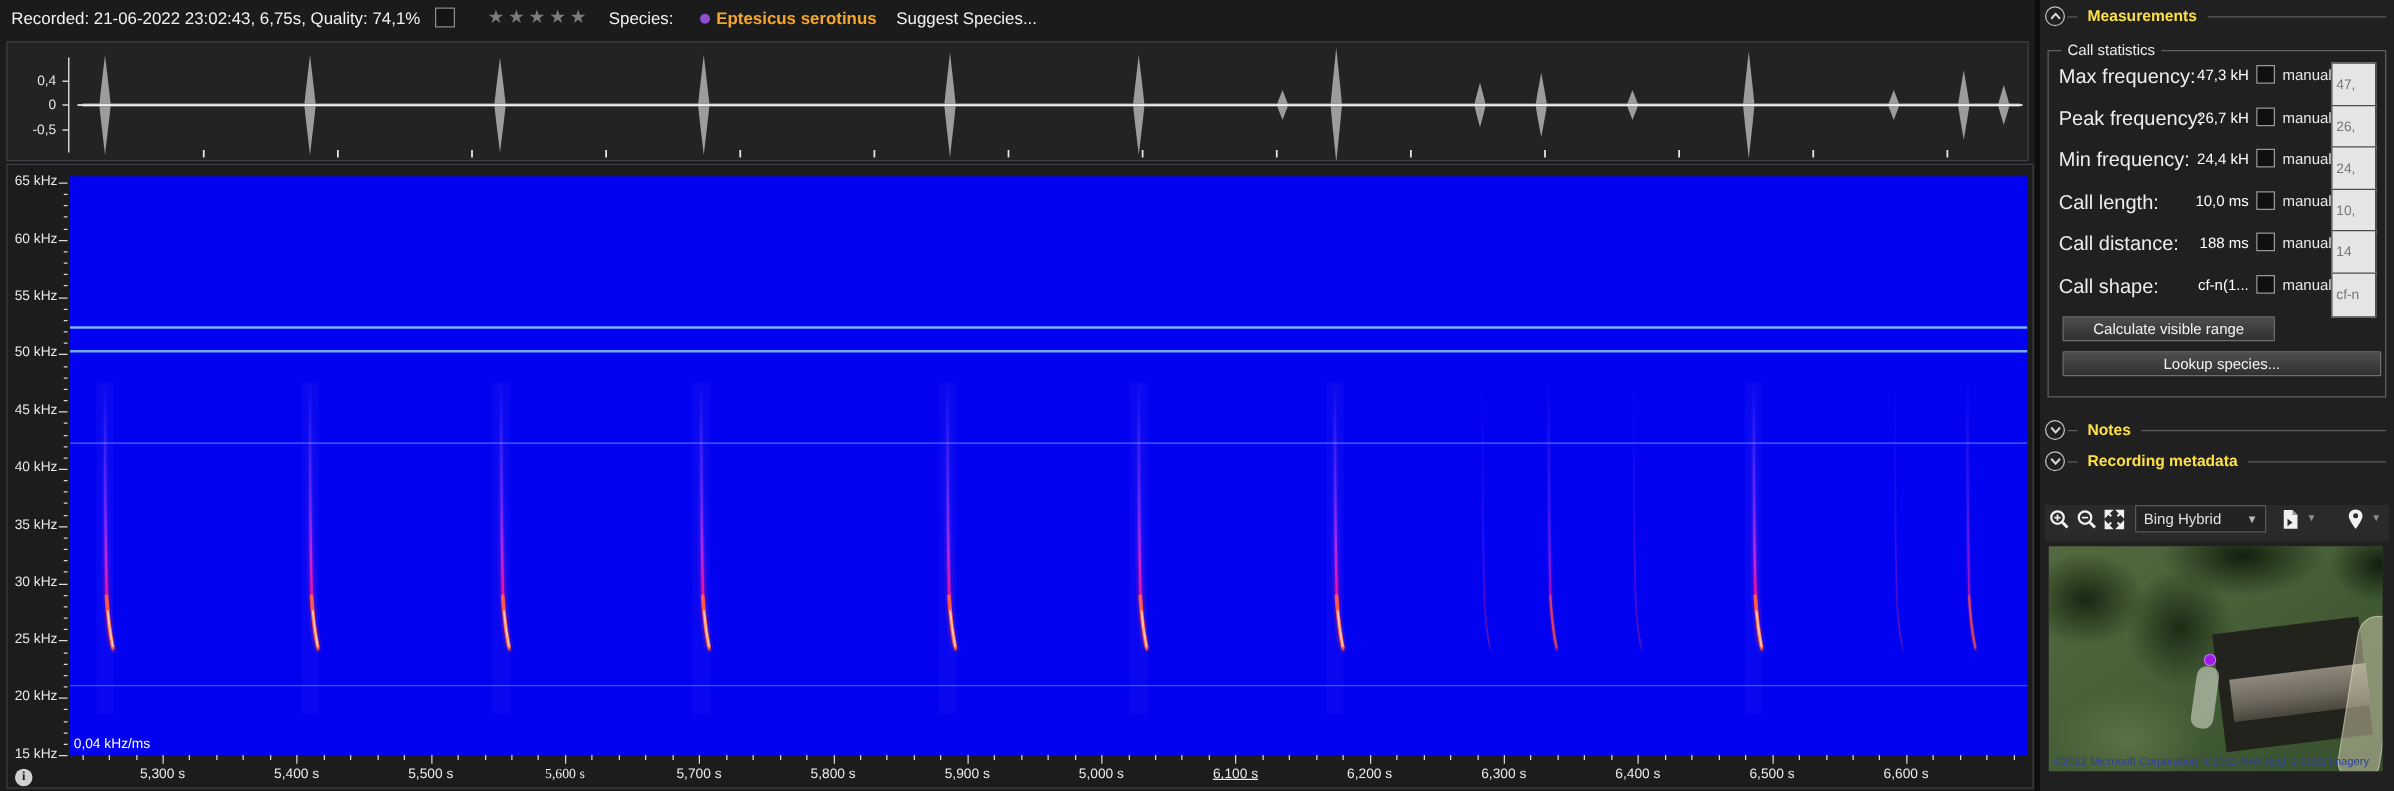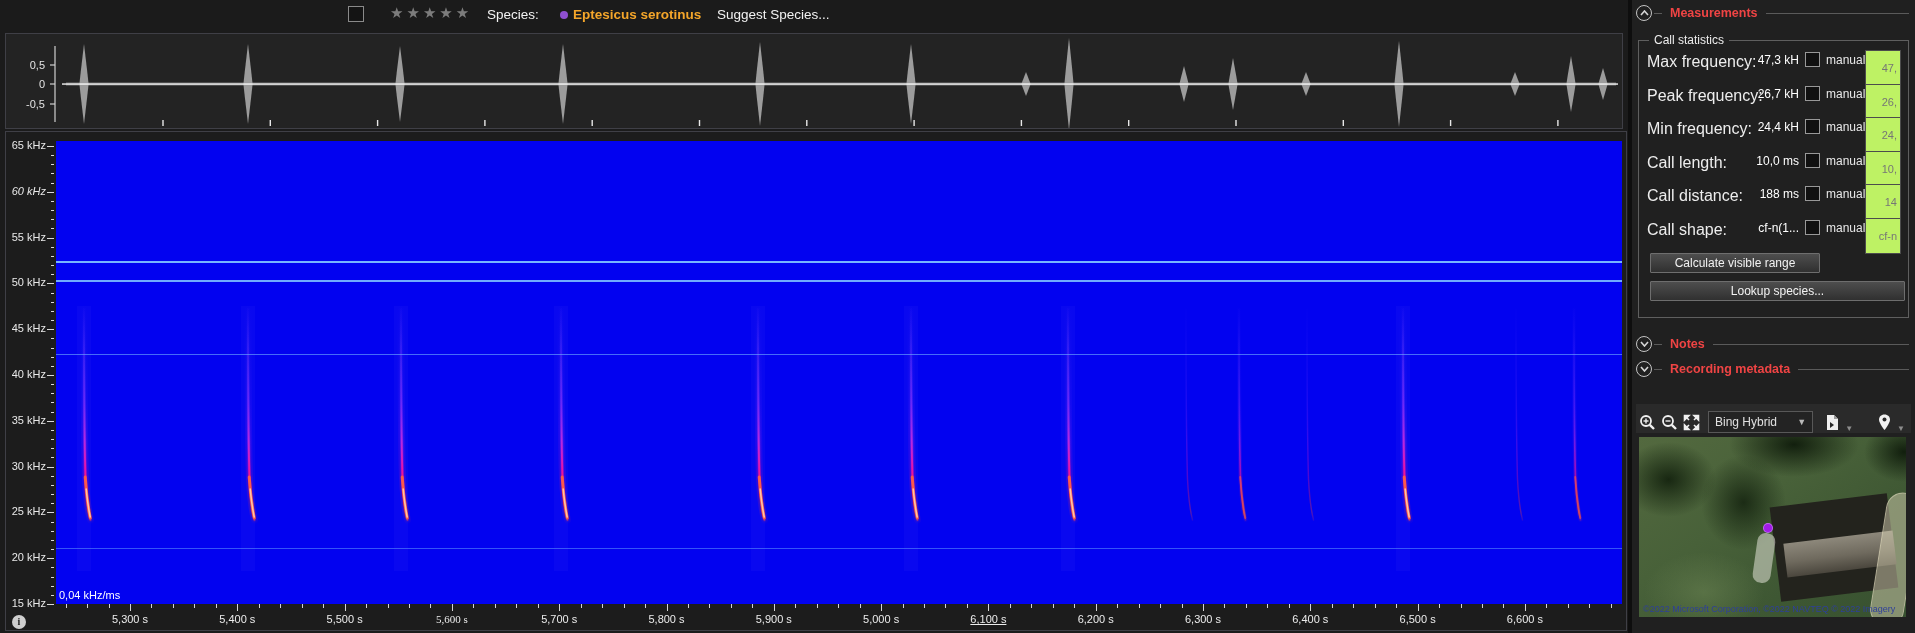--- a/index.html
+++ b/index.html
@@ -46,42 +46,42 @@
 
   
   #splitter { position:absolute; left:1628px; top:0; width:4px; height:633px; background:#0e0e0e; }
   #sidebar { position:absolute; left:1632px; top:0; width:283px; height:633px; background:#202020; }
   .sec-header { position:absolute; left:4px; width:275px; height:20px; display:flex;
       align-items:center; cursor:pointer; }
   .chev-circle { width:16px; height:16px; border-radius:50%; border:1.5px solid #c4c4c4;
       display:flex; align-items:center; justify-content:center; flex:none; }
   .sec-line { height:1px; background:#5a5a5a; flex:none; width:8px; margin:0 2px; }
   .sec-line.grow { flex:1; }
-  .sec-title { font-size:12.5px; font-weight:bold; color:#ef4444; padding:0 6px; white-space:nowrap; }
+  .sec-title { font-size:12.5px; font-weight:bold; color:#fde047; padding:0 6px; white-space:nowrap; }
 
   #groupbox { position:absolute; left:6px; top:40px; width:271px; height:278px;
       border:1px solid #5f5f5f; }
   #group-title { position:absolute; left:10px; top:-8px; background:#202020; padding:0 5px;
       font-size:12px; color:#ececec; }
   .m-row { position:absolute; left:0; width:100%; height:24px; }
   .m-label { position:absolute; left:8px; top:4px; font-size:16px; color:#ededed; }
   .m-value { position:absolute; left:88px; top:4px; width:72px; text-align:right; font-size:12px;
       color:#ffffff; }
   .m-check { position:absolute; left:166px; top:3px; width:15px; height:15px; background:#101010;
       border:1px solid #989898; }
   .m-manual { position:absolute; left:187px; top:4px; font-size:12px; color:#e8e8e8; }
-  .m-input { position:absolute; left:226px; top:1px; width:36px; height:36px; background:#bef264;
-      border:1px solid #4c4c4c; color:#767676; font-size:11px; text-align:right; padding:0 3px;
+  .m-input { position:absolute; left:226px; top:1px; width:36px; height:36px; background:#e5e5e5;
+      border:1px solid #4c4c4c; color:#767676; font-size:11px; text-align:left; padding:0 3px;
       font-family:"Liberation Sans", sans-serif; }
   .side-btn { position:absolute; left:11px; height:20px; background:linear-gradient(#4e4e4e,#303030);
       border:1px solid #6e6e6e; color:#f2f2f2; font-size:12px; text-align:center; line-height:18px;
       cursor:pointer; border-radius:1px; }
 
   #map-toolbar { position:absolute; left:4px; top:404px; width:275px; height:29px; background:#2a2a2a;
-      display:flex; align-items:flex-end; }
+      display:flex; align-items:flex-start; }
   .tool-icon { width:22px; height:22px; display:flex; align-items:center; justify-content:center;
       cursor:pointer; flex:none; }
   #map-provider { width:112px; height:22px; background:#232323; border:1px solid #585858;
       color:#e0e0e0; font-size:12px; display:flex; align-items:center; padding:0 6px; cursor:pointer;
       margin:0 8px 0 6px; }
   #map-provider .caret { margin-left:auto; color:#b9b9b9; font-size:9px; }
   .mini-caret { color:#8d8d8d; font-size:8px; margin:6px 6px 0 2px; cursor:pointer; }
 
   #map-view { position:absolute; left:7px; top:437px; width:267px; height:180px; overflow:hidden;
       background:linear-gradient(145deg,#53693f,#486139 40%,#3e5733 70%,#375130); }
@@ -101,20 +101,21 @@
       white-space:nowrap; }
 
   svg { display:block; }
 </style>
 </head>
 <body>
 
 <div id="app">
 
   <div id="topbar">
+    <div id="rec-label" class="tb-text">Recorded: 21-06-2022 23:02:43, 6,75s, Quality: 74,1%</div>
     <div id="quality-check"></div>
     <div id="stars">★★★★★</div>
     <div id="species-label" class="tb-text">Species:</div>
     <div id="species-dot"></div>
     <div id="species-value" class="tb-text" style="color:#f5a62a">Eptesicus serotinus</div>
     <div id="suggest-species" class="tb-text">Suggest Species...</div>
   </div>
 
   <div id="wave-panel">
     <svg id="wave-svg" width="1616" height="94">
@@ -147,21 +148,21 @@
         <line x1="693.5" y1="86" x2="693.5" y2="92" stroke="#e8e8e8" stroke-width="1.4"></line>
         <line x1="800.8" y1="86" x2="800.8" y2="92" stroke="#e8e8e8" stroke-width="1.4"></line>
         <line x1="908.1" y1="86" x2="908.1" y2="92" stroke="#e8e8e8" stroke-width="1.4"></line>
         <line x1="1015.4" y1="86" x2="1015.4" y2="92" stroke="#e8e8e8" stroke-width="1.4"></line>
         <line x1="1122.6999999999998" y1="86" x2="1122.6999999999998" y2="92" stroke="#e8e8e8" stroke-width="1.4"></line>
         <line x1="1230" y1="86" x2="1230" y2="92" stroke="#e8e8e8" stroke-width="1.4"></line>
         <line x1="1337.3" y1="86" x2="1337.3" y2="92" stroke="#e8e8e8" stroke-width="1.4"></line>
         <line x1="1444.6" y1="86" x2="1444.6" y2="92" stroke="#e8e8e8" stroke-width="1.4"></line>
         <line x1="1551.8999999999999" y1="86" x2="1551.8999999999999" y2="92" stroke="#e8e8e8" stroke-width="1.4"></line>
       </svg>
-    <div class="wave-ylabel" style="top:25px">0,5</div>
+    <div class="wave-ylabel" style="top:25px">0,4</div>
     <div class="wave-ylabel" style="top:44px">0</div>
     <div class="wave-ylabel" style="top:64px">-0,5</div>
   </div>
 
   <div id="spec-panel">
     <div id="spec-plot">
       <svg id="calls-svg" width="1566" height="463">
           <defs>
             <linearGradient id="cg" gradientUnits="userSpaceOnUse" x1="0" y1="160" x2="0" y2="385">
               <stop offset="0%" stop-color="rgba(100,60,255,0)"></stop>
@@ -313,21 +314,21 @@
         <div class="freq-tick" style="top: 133.08px; right: 1572px; width: 3px;"></div>
         <div class="freq-tick" style="top: 123.92px; right: 1572px; width: 3px;"></div>
         <div class="freq-tick" style="top: 114.76px; right: 1572px; width: 3px;"></div>
         <div class="freq-tick" style="top: 105.6px; right: 1572px; width: 7px;"></div>
         <div class="freq-label" style="top: 98.6px;">55 kHz</div>
         <div class="freq-tick" style="top: 96.44px; right: 1572px; width: 3px;"></div>
         <div class="freq-tick" style="top: 87.28px; right: 1572px; width: 3px;"></div>
         <div class="freq-tick" style="top: 78.12px; right: 1572px; width: 3px;"></div>
         <div class="freq-tick" style="top: 68.96px; right: 1572px; width: 3px;"></div>
         <div class="freq-tick" style="top: 59.8px; right: 1572px; width: 7px;"></div>
-        <div class="freq-label" style="top: 52.8px; font-style: italic;">60 kHz</div>
+        <div class="freq-label" style="top: 52.8px;">60 kHz</div>
         <div class="freq-tick" style="top: 50.64px; right: 1572px; width: 3px;"></div>
         <div class="freq-tick" style="top: 41.48px; right: 1572px; width: 3px;"></div>
         <div class="freq-tick" style="top: 32.32px; right: 1572px; width: 3px;"></div>
         <div class="freq-tick" style="top: 23.16px; right: 1572px; width: 3px;"></div>
         <div class="freq-tick" style="top: 14px; right: 1572px; width: 7px;"></div>
         <div class="freq-label" style="top: 7px;">65 kHz</div>
       </div>
     <div id="time-axis">
         <div class="time-tick" style="left: 59.62px; height: 4px;"></div>
         <div class="time-tick" style="left: 81.08px; height: 4px;"></div>

